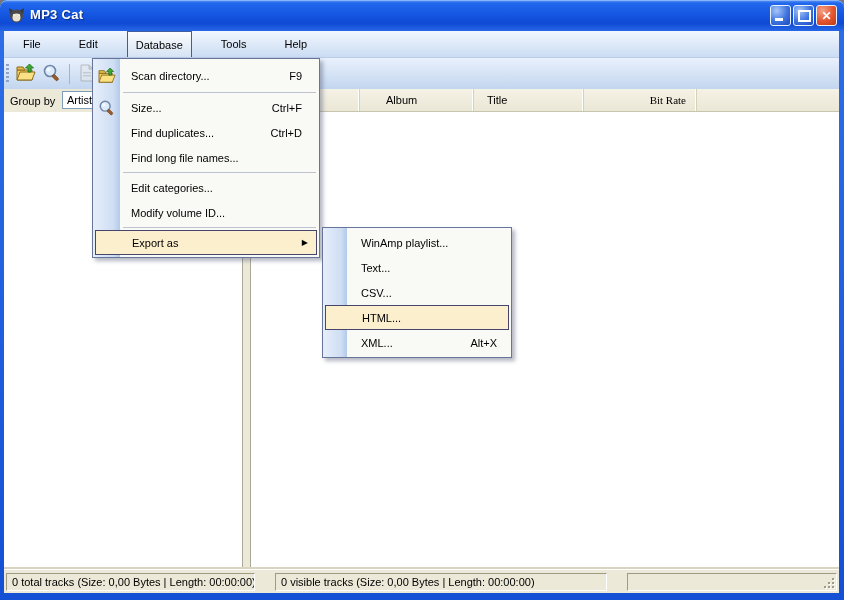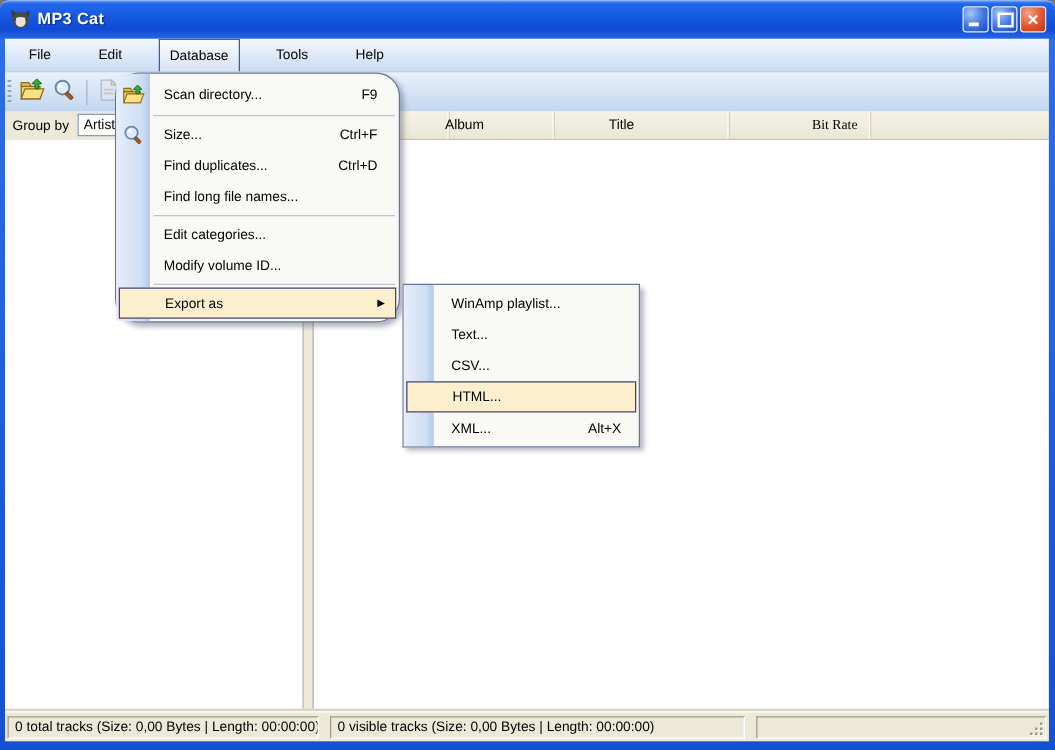--- a/index.html
+++ b/index.html
@@ -44,35 +44,35 @@
     background:linear-gradient(180deg,#F5F2E6,#EBE7D6);border-bottom:1px solid #C9C5AD;box-sizing:border-box;}
   .hcell{position:absolute;top:0;bottom:0;display:flex;align-items:center;
     border-right:1px solid #D5D1BB;box-shadow:inset -1px 0 0 #FFFFFF;box-sizing:border-box;padding:0 10px;}
   .hcell.r{justify-content:flex-end;}
   
   .lpane{position:absolute;left:0;width:239px;top:81px;bottom:26px;background:#fff;border-right:1px solid #ACA899;box-sizing:border-box;}
   .splitter{position:absolute;left:239px;width:7px;top:81px;bottom:26px;background:#ECE9D8;}
   .rpane{position:absolute;left:246px;right:0;top:81px;bottom:26px;background:#fff;border-left:1px solid #ACA899;box-sizing:border-box;}
   
   .statusbar{position:absolute;left:0;right:0;bottom:0;height:24px;background:#ECE9D8;
-    display:flex;align-items:center;gap:9px;padding:2px 2px 2px 2px;box-sizing:border-box;border-top:1px solid #FFFFFF;box-shadow:0 -2px 0 #D8D4C0;}
+    display:flex;align-items:center;gap:20px;padding:2px 2px 2px 2px;box-sizing:border-box;border-top:1px solid #FFFFFF;box-shadow:0 -2px 0 #D8D4C0;}
   .spanel{height:18px;display:flex;align-items:center;padding:0 5px;box-sizing:border-box;
     border:1px solid;border-color:#9D9A85 #FFFFFF #FFFFFF #9D9A85;background:#ECE9D8;white-space:nowrap;overflow:hidden;}
   .sp1{width:249px;}  .sp2{width:332px;}  .sp3{flex:1;position:relative;}
   .rgrip{position:absolute;right:2px;bottom:2px;width:12px;height:12px;}
   .rgrip i{position:absolute;width:2px;height:2px;background:#9D9A85;box-shadow:1px 1px 0 #fff;}
   .rgrip i:nth-child(1){right:0;bottom:0;} .rgrip i:nth-child(2){right:4px;bottom:0;}
   .rgrip i:nth-child(3){right:8px;bottom:0;} .rgrip i:nth-child(4){right:0;bottom:4px;}
   .rgrip i:nth-child(5){right:4px;bottom:4px;} .rgrip i:nth-child(6){right:0;bottom:8px;}
   
   .menu{position:absolute;background:#F9F9F6;border:1px solid #68759B;padding:2px 0;box-sizing:border-box;
     box-shadow:3px 3px 4px rgba(90,95,120,.45);}
   .menu .gutter{position:absolute;left:0;top:0;bottom:0;
     background:linear-gradient(90deg,#E6EEFA 0%,#CFDEF3 75%,#B2CAE9 100%);}
-  .db-menu{left:92px;top:58px;width:228px;z-index:50;border-radius:19px;}
+  .db-menu{left:92px;top:58px;width:228px;z-index:50;}
   .db-menu .gutter{width:27px;}
   .sub-menu{left:322px;top:227px;width:190px;z-index:51;}
   .sub-menu .gutter{width:24px;}
   .mi{position:relative;height:25px;display:flex;align-items:center;cursor:default;}
   .mi.tall{height:29px;}
   .mi .lbl{margin-left:38px;white-space:nowrap;}
   .mi .sc{margin-left:auto;margin-right:17px;white-space:nowrap;}
   .msep{height:1px;background:#BFC3CF;margin:2px 3px 2px 30px;}
   .mi.hl{background:#FBEFCE;border:1px solid #45456E;margin:0 2px;height:23px;}
   .mi.hl .lbl{margin-left:36px;}
@@ -162,21 +162,21 @@
 
     <div class="lheader">
       <span>Group by</span>
       <div class="combo">
         <span>Artist</span>
       </div>
     </div>
 
     <div class="rheader">
       <div class="hcell" style="left:0;width:110px;"></div>
-      <div class="hcell" style="left:96px;width:98px;">
+      <div class="hcell" style="left:126px;width:98px;">
           <span>Album</span>
         </div>
       <div class="hcell" style="left:227px;width:107px;">
           <span>Title</span>
         </div>
       <div class="hcell r" style="left:334px;width:113px;font-family:Liberation Serif, serif;">
           <span>Bit Rate</span>
         </div>
     </div>
 

